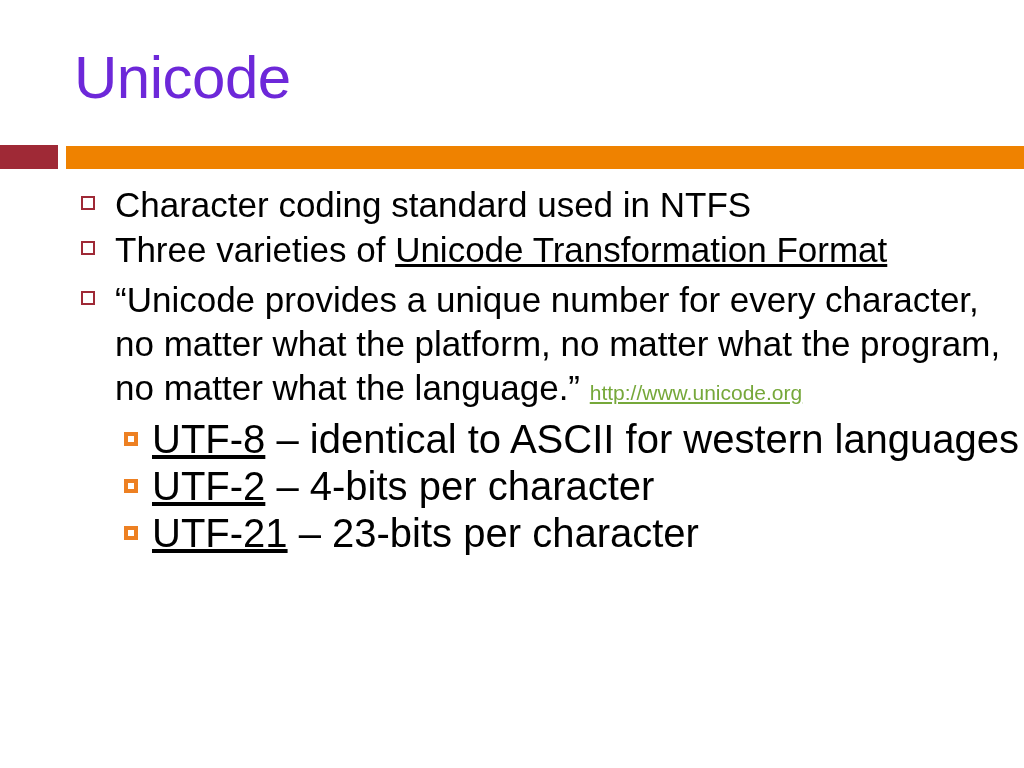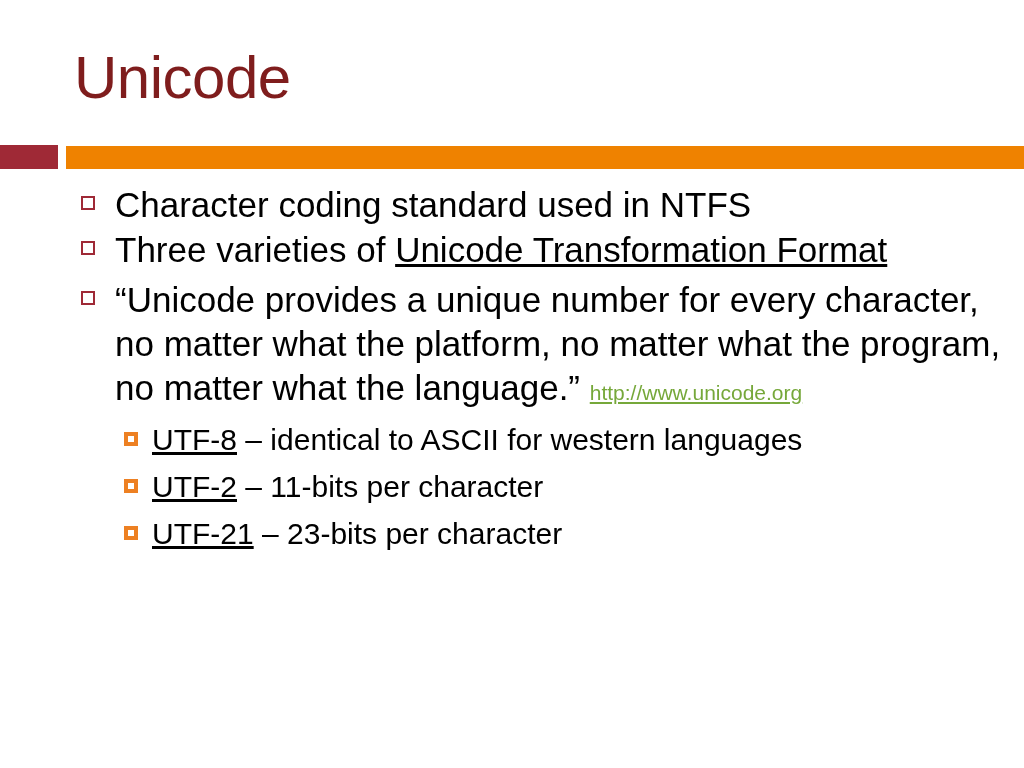--- a/index.html
+++ b/index.html
@@ -16,21 +16,21 @@
   }
 
   
   .slide-title {
     position: absolute;
     left: 74px;
     top: 42px;
     font-size: 60px;
     line-height: 72px;
     font-weight: 400;
-    color: #7f1d1d;
+    color: #6d28d9;
     letter-spacing: -0.5px;
     white-space: nowrap;
     text-align: center;
   }
 
   
   .bar-accent {
     position: absolute;
     left: 0;
     top: 145px;
@@ -71,21 +71,21 @@
     width: 10px;
     height: 10px;
     border: 2px solid #9f2936;
     background: #ffffff;
     box-sizing: content-box;
   }
 
   .bullet-l2 {
     position: relative;
     padding-left: 152px;
-    font-size: 30px;
+    font-size: 40px;
     line-height: 47px;
     color: #000000;
     margin: 0;
     max-width: 960px;
   }
   .bullet-l2 .marker-sq {
     position: absolute;
     left: 124px;
     top: 16px;
     width: 6px;
@@ -132,21 +132,21 @@
       <span>“Unicode provides a unique number for every character, no matter what the platform, no matter what the program, no matter what the language.” </span><a class="weblink" href="#">http://www.unicode.org</a>
     </div>
 
     <div class="bullet-l2">
       <span class="marker-sq"></span>
       <span class="u">UTF-8</span><span> – identical to ASCII for western languages</span>
     </div>
 
     <div class="bullet-l2">
       <span class="marker-sq"></span>
-      <span class="u">UTF-2</span><span> – 11-bits per character</span>
+      <span class="u">UTF-2</span><span> – 4-bits per character</span>
     </div>
 
     <div class="bullet-l2">
       <span class="marker-sq"></span>
       <span class="u">UTF-21</span><span> – 23-bits per character</span>
     </div>
 
   </div>
 </div>
 

